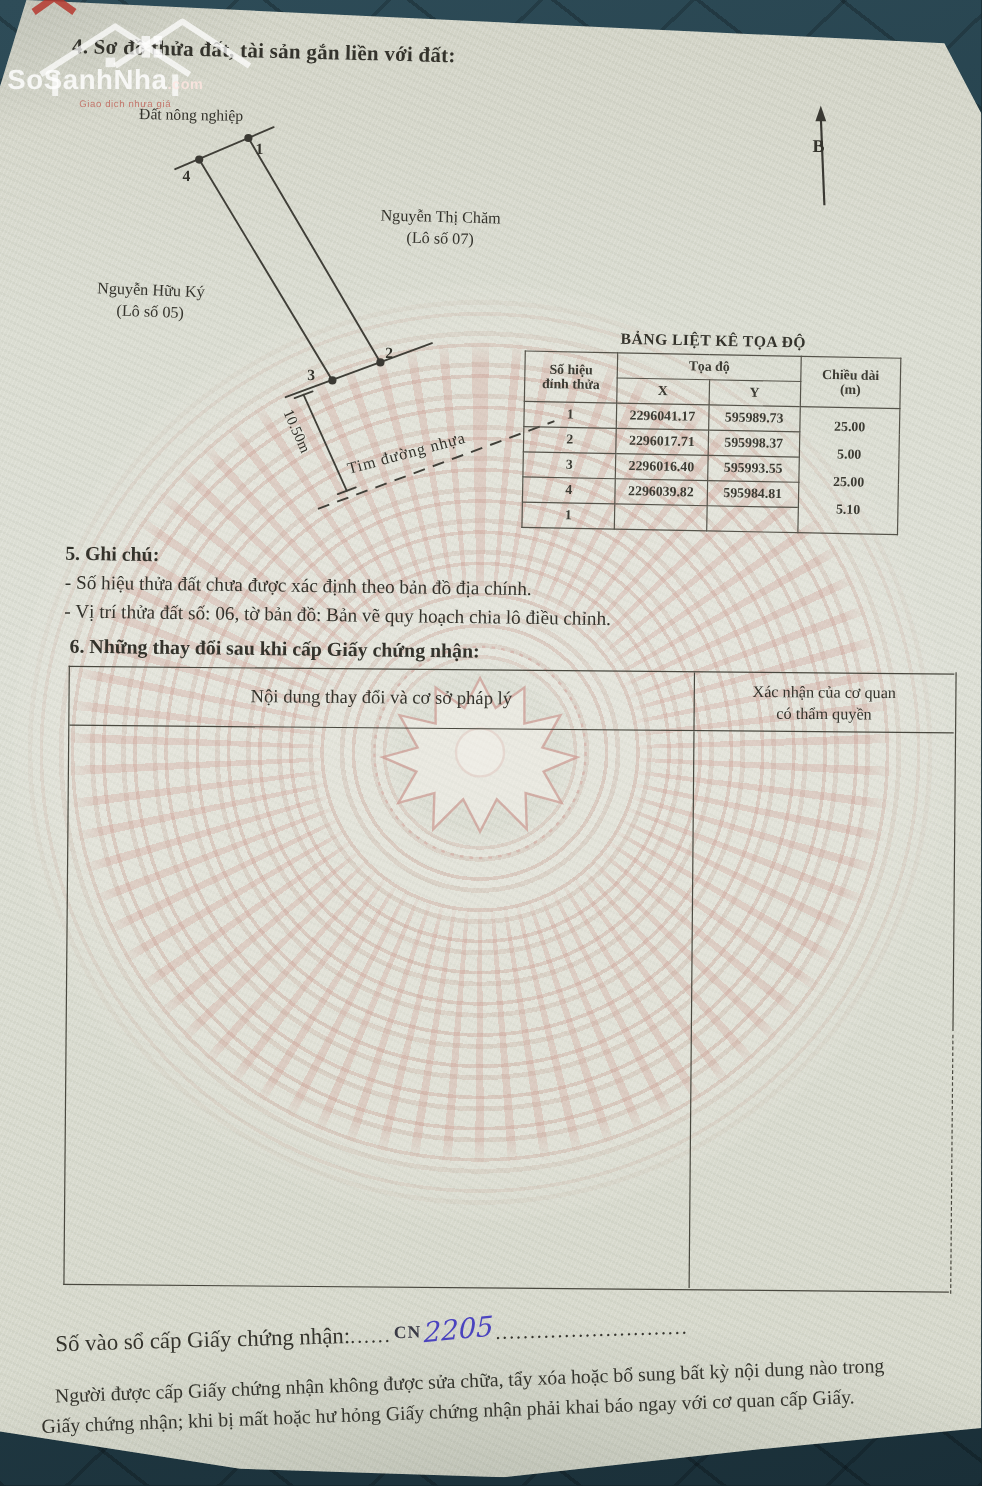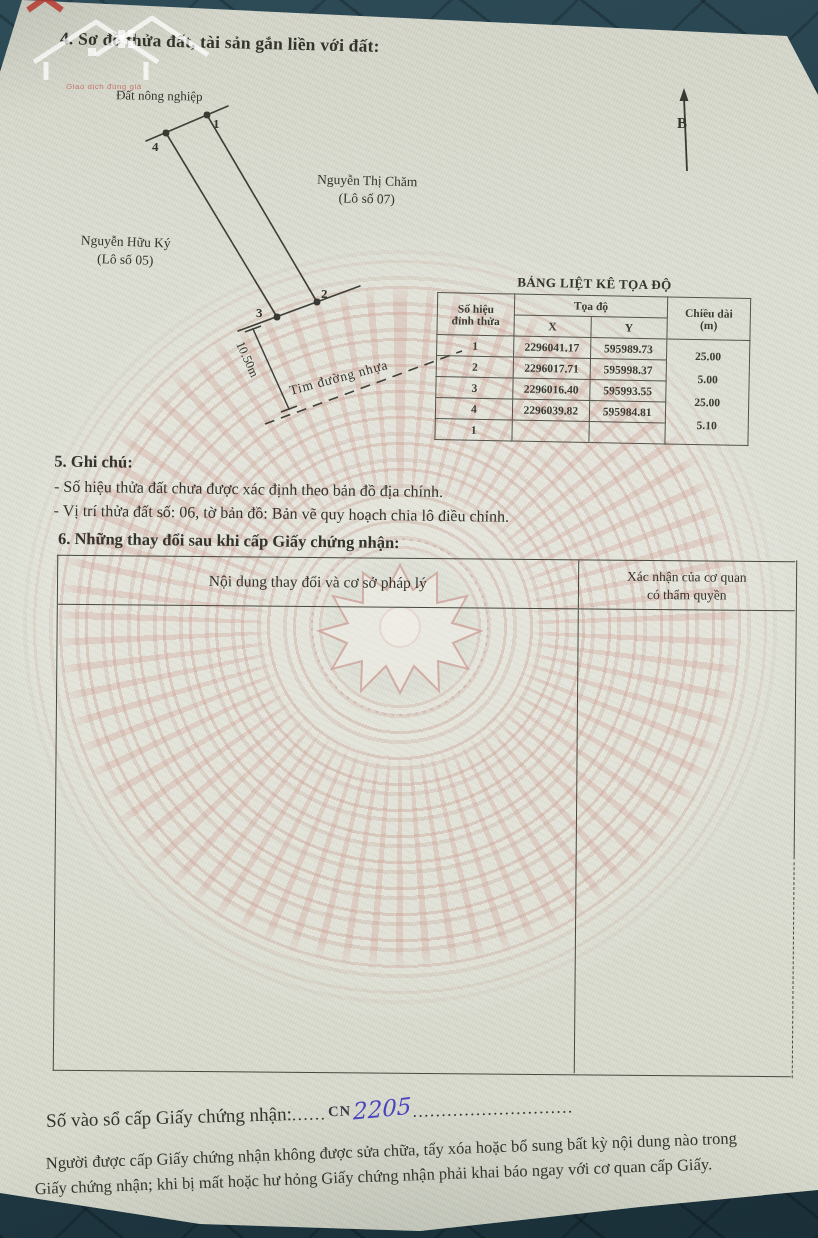--- a/index.html
+++ b/index.html
@@ -240,16 +240,17 @@
         <line x1="146" y1="62" x2="146" y2="80"></line>
       </g>
       <g fill="rgba(255,255,255,.72)">
         <rect x="118" y="30" width="7" height="7"></rect>
           <rect x="128" y="30" width="7" height="7"></rect>
         <rect x="118" y="41" width="7" height="7"></rect>
           <rect x="128" y="41" width="7" height="7"></rect>
         <rect x="88" y="48" width="8" height="8"></rect>
       </g>
     </svg>
-    <div class="wm-tag">Giao dịch đúng giá</div>
+    <div class="wm-text"><span>SoSanhNha</span><span class="tld">.com</span></div>
+    <div class="wm-tag">Giao dịch nhựa giá</div>
   </div>
 
 </div>
 
 </body></html>

